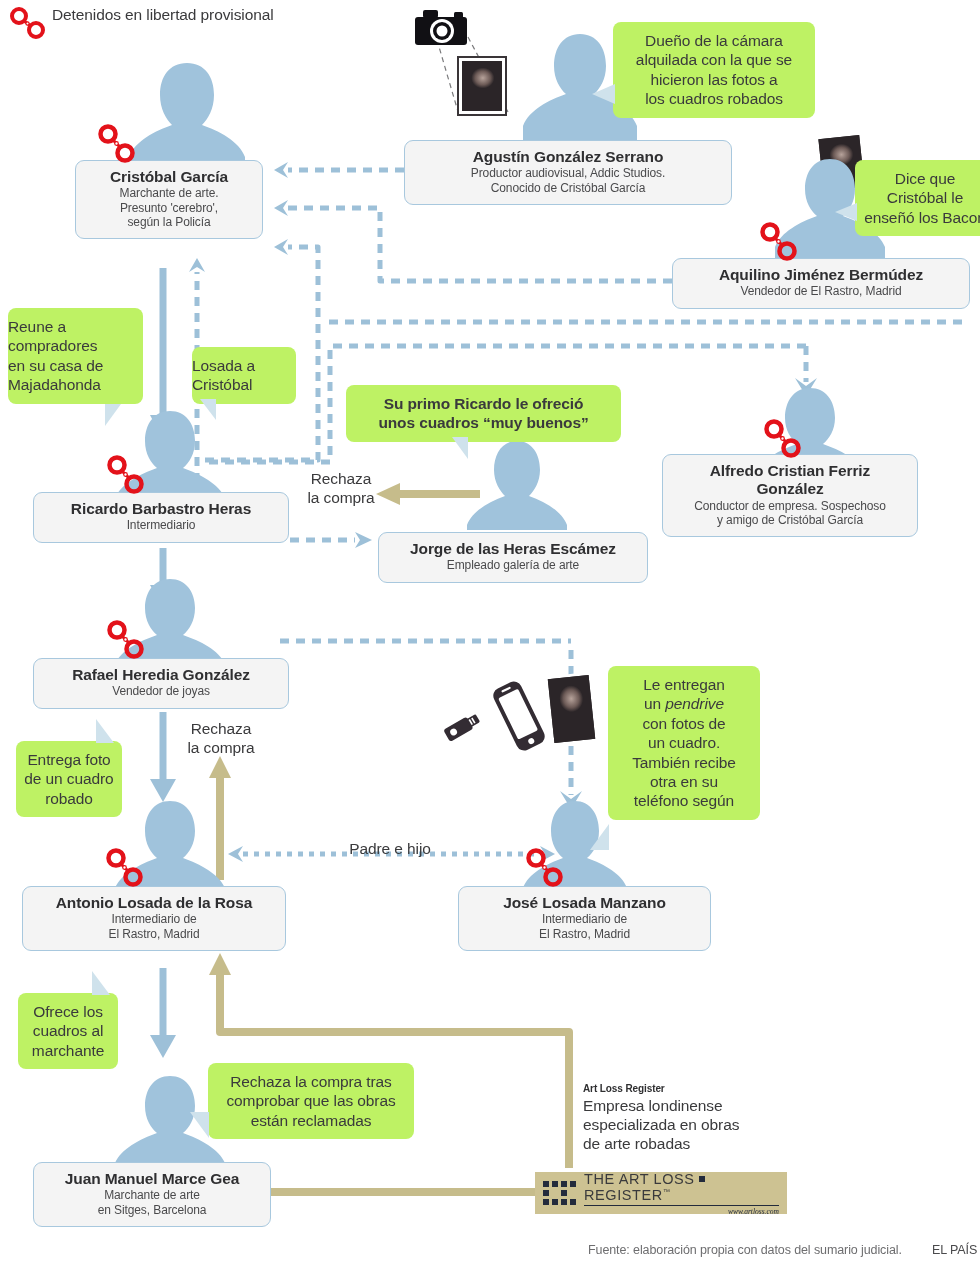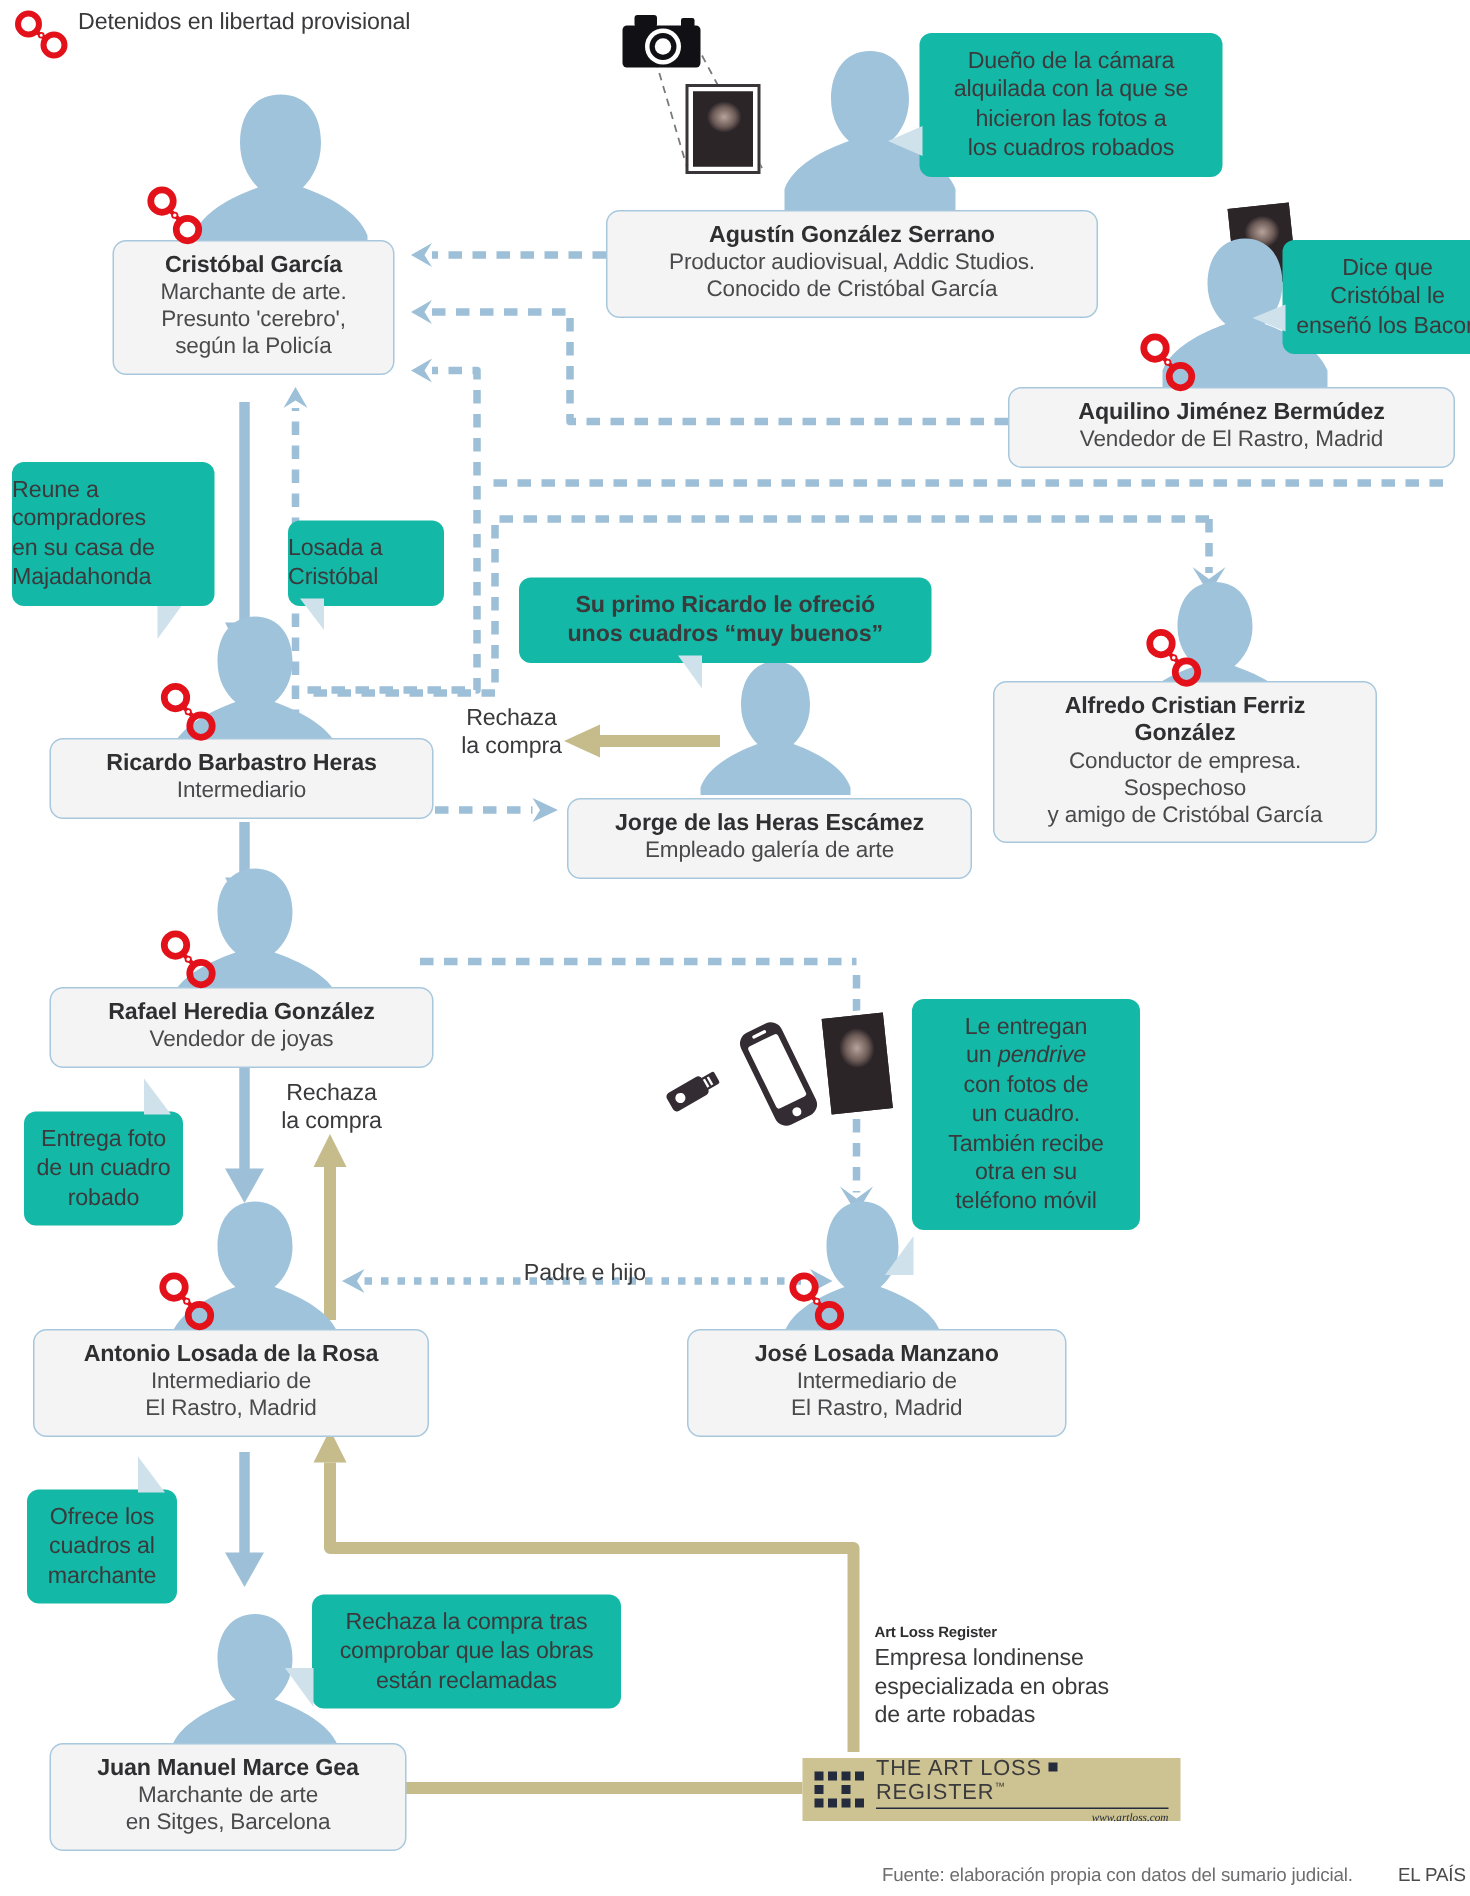--- a/index.html
+++ b/index.html
@@ -47,31 +47,31 @@
     line-height: 1.19;
   }
   .namebox .nm {
     font-weight: bold;
     font-size: 15.5px;
     color: #2f2f31;
     display: block;
     letter-spacing: -0.1px;
   }
   .namebox .rl {
-    font-size: 15px;
+    font-size: 12px;
     color: #4a4a4c;
     display: block;
     letter-spacing: -0.1px;
   }
 
   
   .bubble {
     position: absolute;
     box-sizing: border-box;
-    background: #14b8a6;
+    background: #bef264;
     border-radius: 8px;
     padding: 9px 0;
     font-size: 15.5px;
     line-height: 1.25;
     color: #3a3a3c;
     text-align: center;
     letter-spacing: -0.1px;
   }
   .tail {
     position: absolute;
@@ -538,21 +538,21 @@
   </div>
   <div class="tail" style="left:96px; top:719px; border-left:18px solid #cfe2ec; border-top:24px solid transparent;"></div>
 
   <div class="bubble" style="left:608px; top:666px; width:152px;">
     <div>Le entregan</div>
     <div>un <i>pendrive</i></div>
     <div>con fotos de</div>
     <div>un cuadro.</div>
     <div>También recibe</div>
     <div>otra en su</div>
-    <div>teléfono móvil</div>
+    <div>teléfono según</div>
   </div>
   <div class="tail" style="left:590px; top:824px; border-right:19px solid #cfe2ec; border-top:26px solid transparent;"></div>
 
   <div class="bubble" style="left:18px; top:993px; width:100px;">
     <div>Ofrece los</div>
     <div>cuadros al</div>
     <div>marchante</div>
   </div>
   <div class="tail" style="left:92px; top:971px; border-left:18px solid #cfe2ec; border-top:24px solid transparent;"></div>
 

